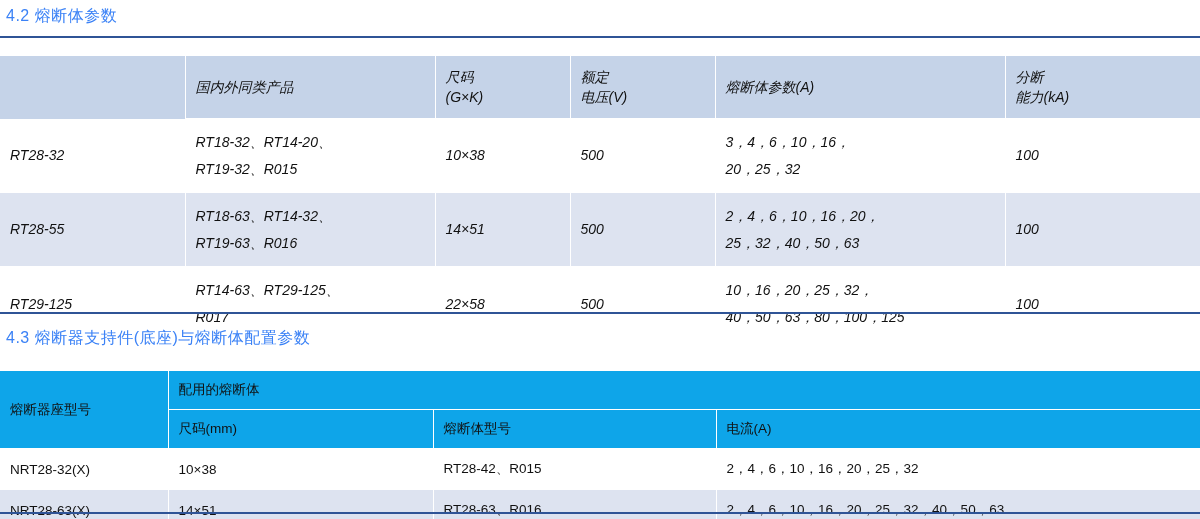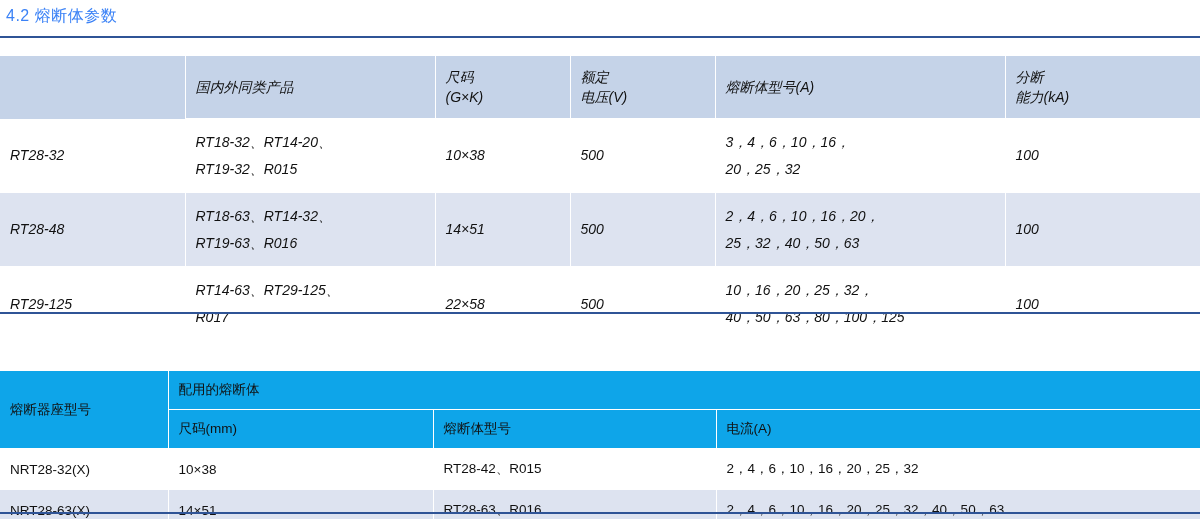--- a/index.html
+++ b/index.html
@@ -179,21 +179,21 @@
         <th class="blank"></th>
         <th>国内外同类产品</th>
         <th>
           <span class="cellline">尺码</span>
           <span class="cellline">(G×K)</span>
         </th>
         <th>
           <span class="cellline">额定</span>
           <span class="cellline">电压(V)</span>
         </th>
-        <th>熔断体型号(A)</th>
+        <th>熔断体参数(A)</th>
         <th class="last">
           <span class="cellline">分断</span>
           <span class="cellline">能力(kA)</span>
         </th>
       </tr>
     </thead>
     <tbody>
       <tr>
         <td class="first">RT28-32</td>
         <td>
@@ -202,21 +202,21 @@
         </td>
         <td>10×38</td>
         <td>500</td>
         <td>
           <span class="cellline">3，4，6，10，16，</span>
           <span class="cellline">20，25，32</span>
         </td>
         <td class="last">100</td>
       </tr>
       <tr class="alt">
-        <td class="first">RT28-48</td>
+        <td class="first">RT28-55</td>
         <td>
           <span class="cellline">RT18-63、RT14-32、</span>
           <span class="cellline">RT19-63、R016</span>
         </td>
         <td>14×51</td>
         <td>500</td>
         <td>
           <span class="cellline">2，4，6，10，16，20，</span>
           <span class="cellline">25，32，40，50，63</span>
         </td>
@@ -233,20 +233,21 @@
         <td>
           <span class="cellline">10，16，20，25，32，</span>
           <span class="cellline">40，50，63，80，100，125</span>
         </td>
         <td class="last">100</td>
       </tr>
     </tbody>
   </table>
 
   <div class="hrule" id="rule-mid"></div>
+  <div class="section-title" id="sec43-title">4.3 熔断器支持件(底座)与熔断体配置参数</div>
 
   <table id="table43">
     <colgroup>
       <col class="d0">
         <col class="d1">
         <col class="d2">
         <col class="d3">
     </colgroup>
     <thead>
       <tr>

